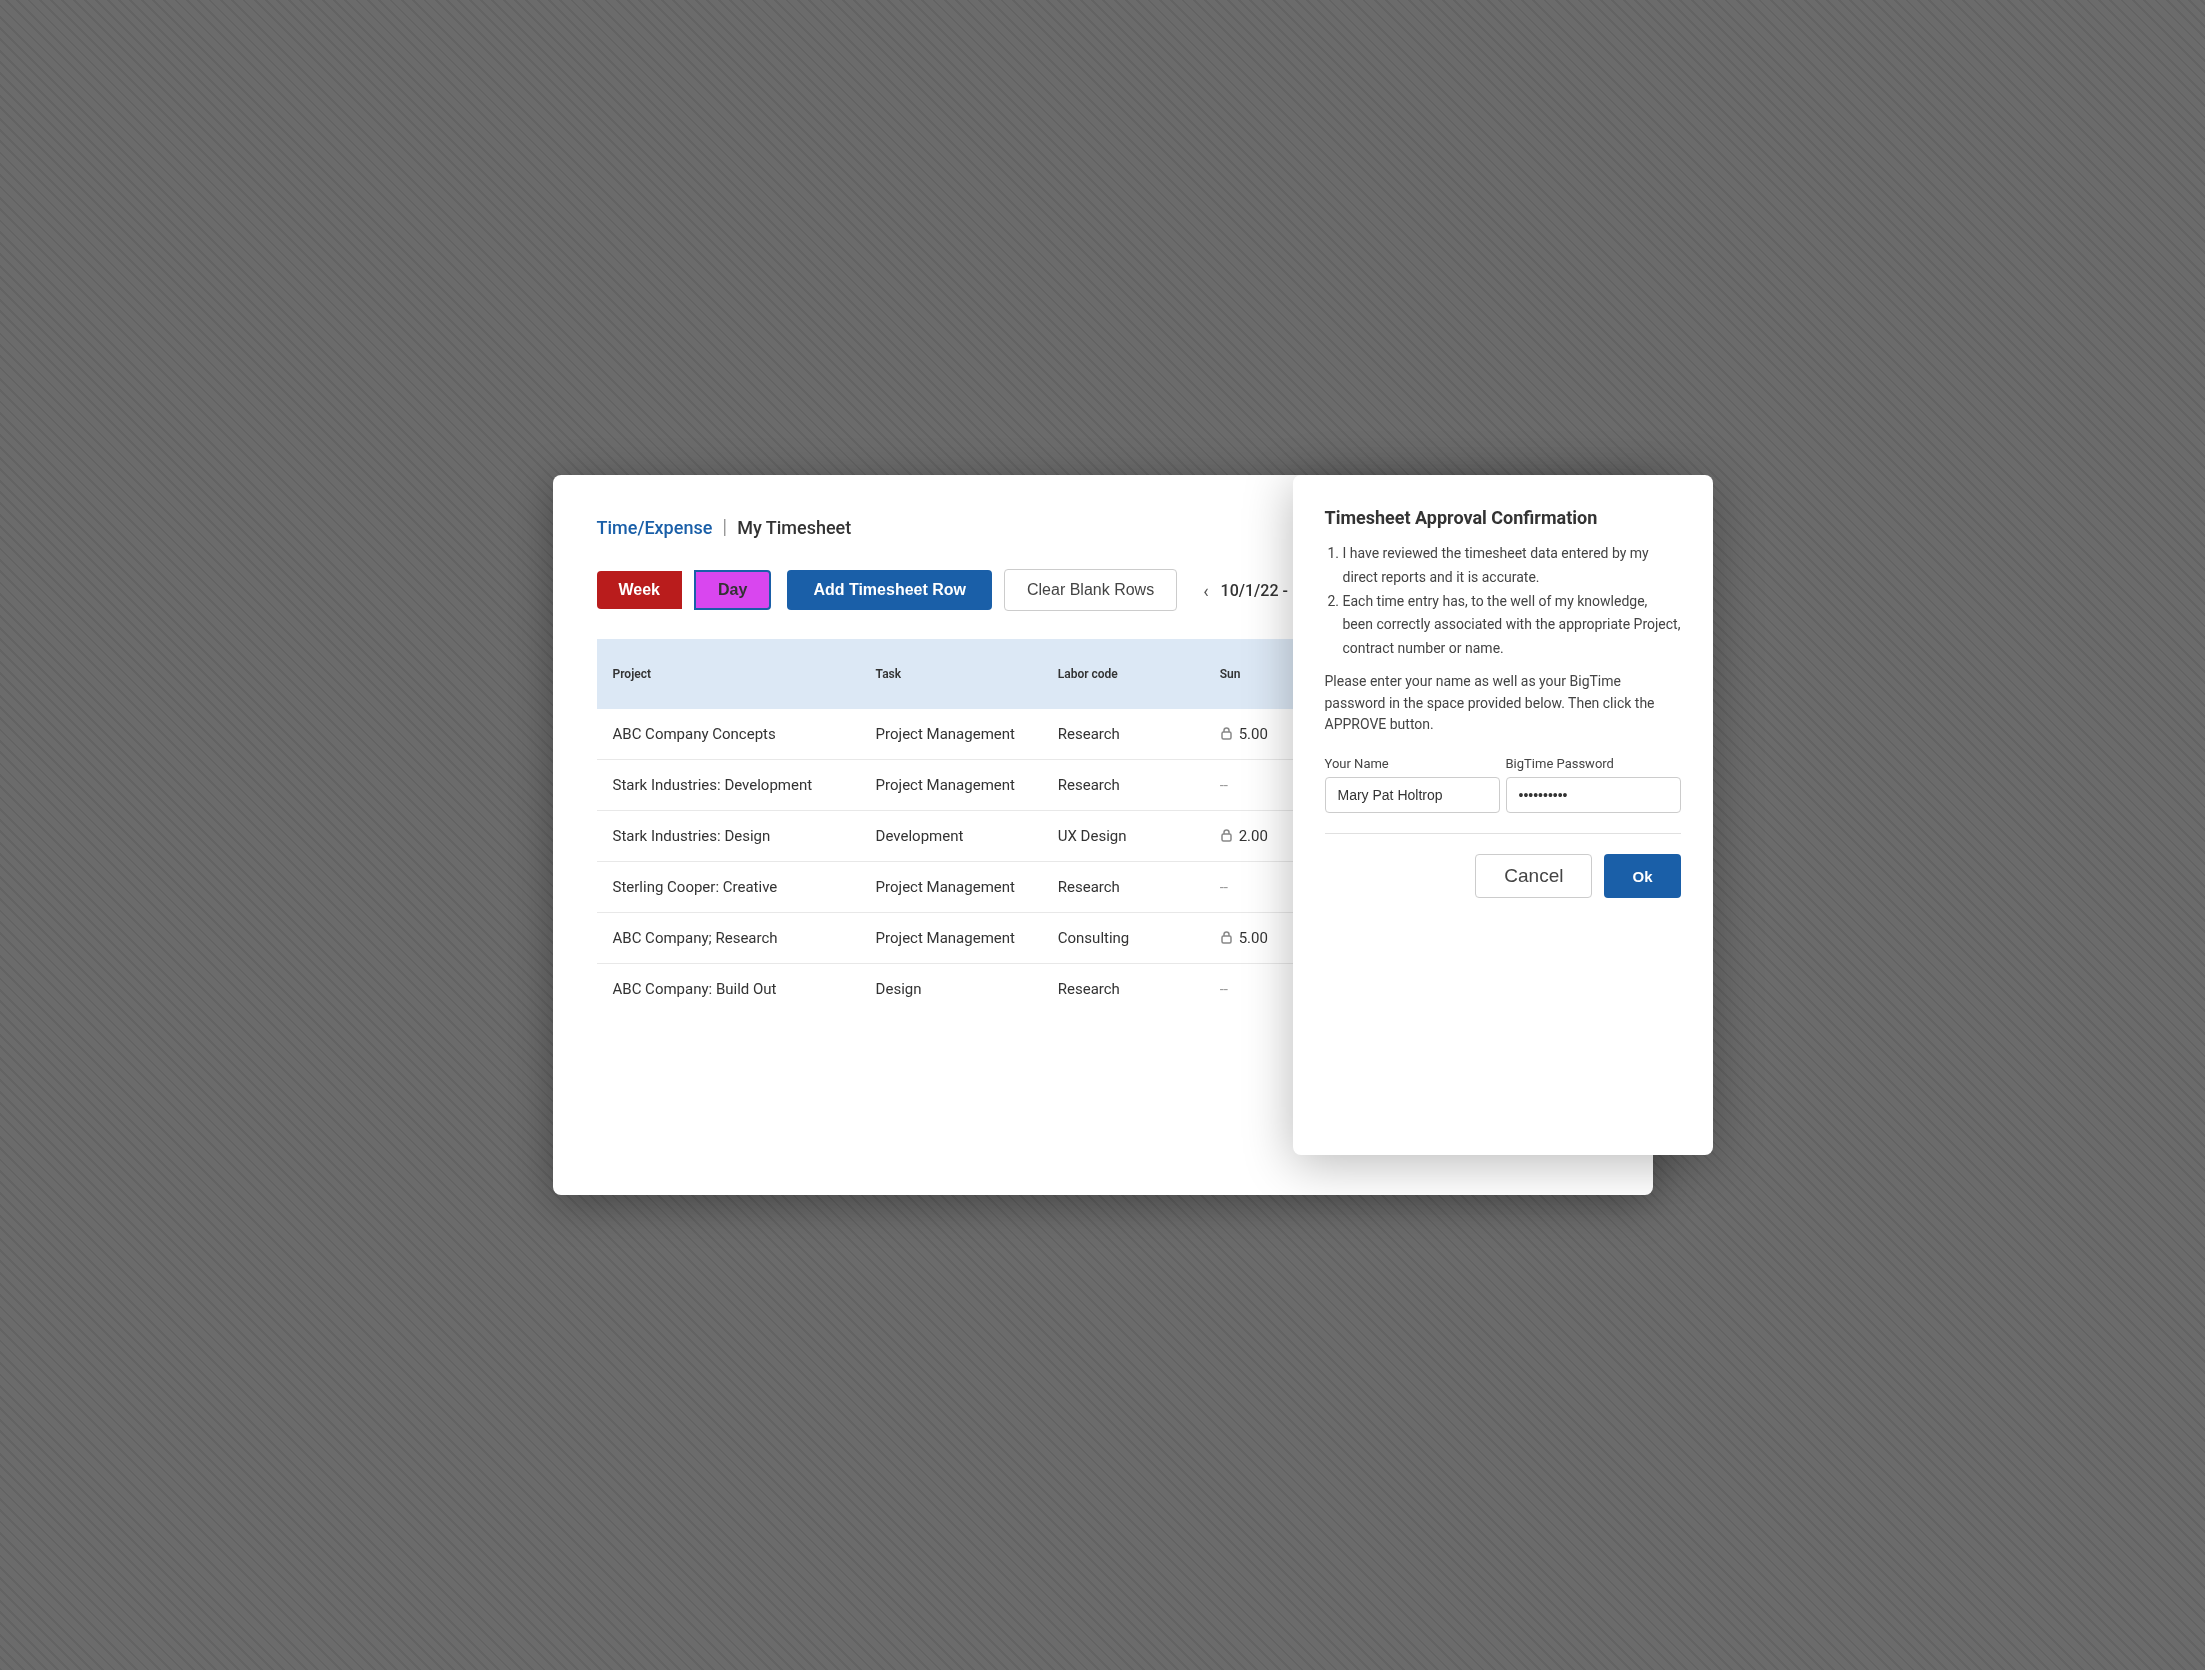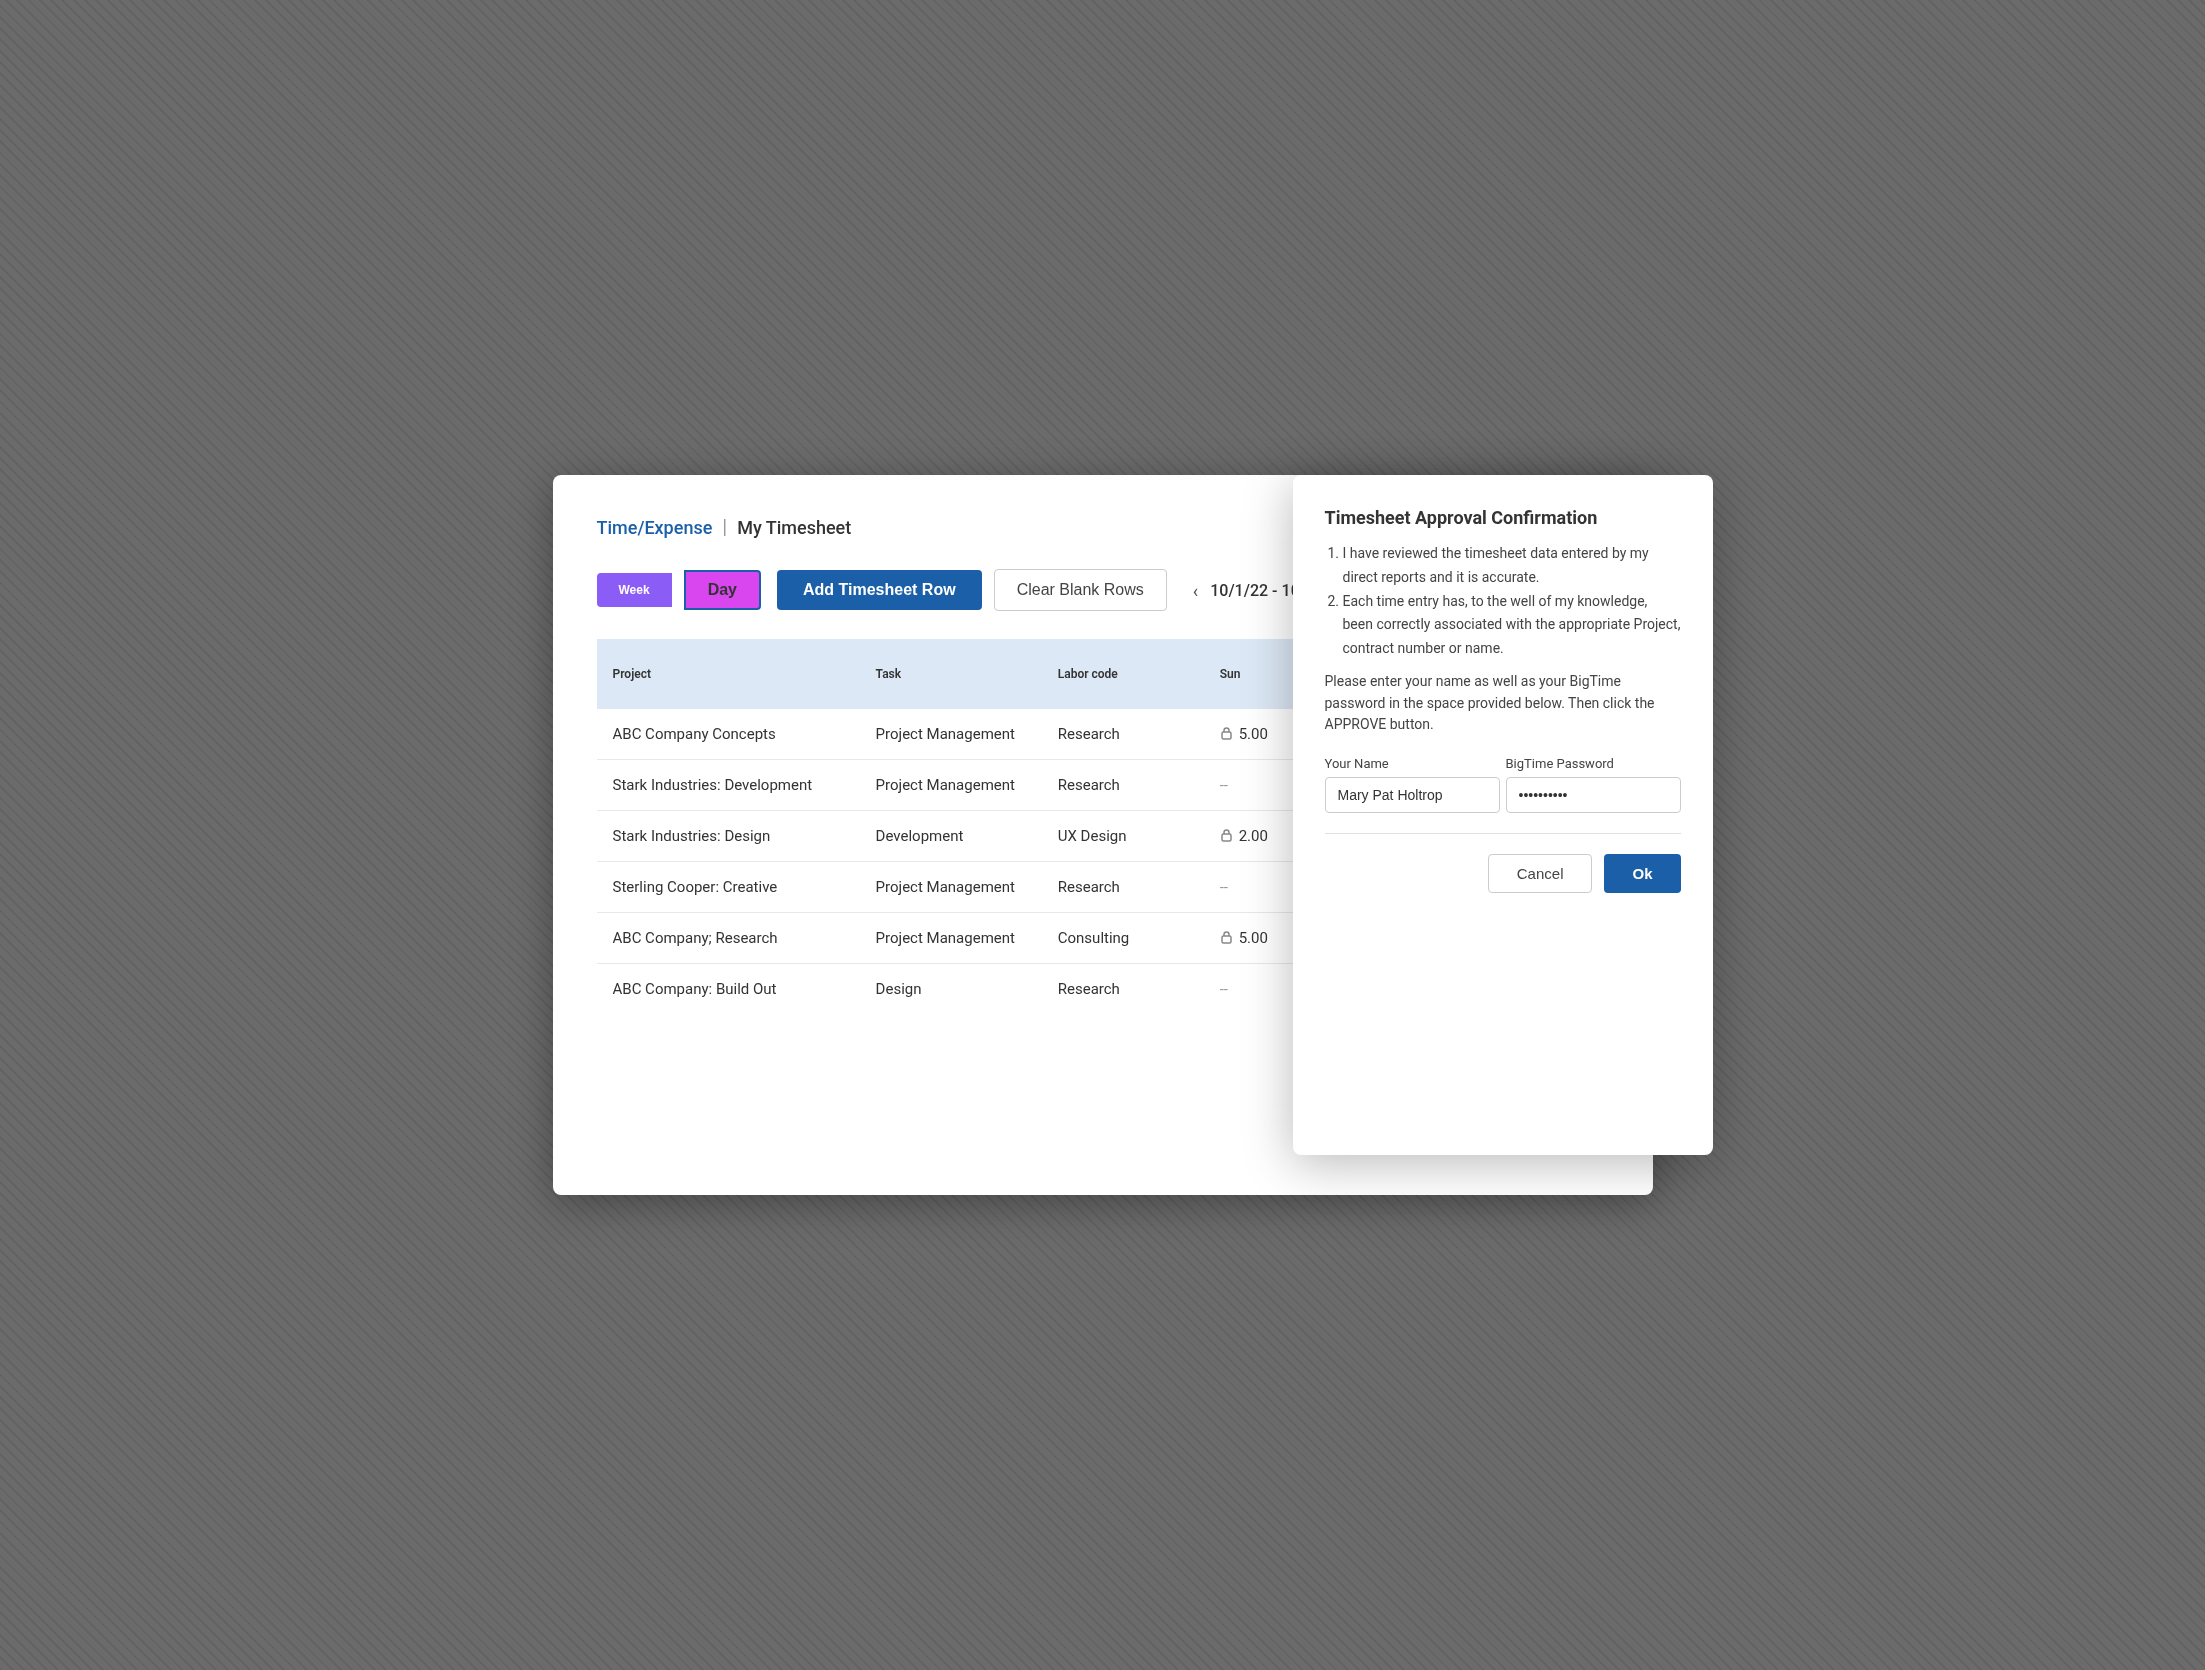--- a/index.html
+++ b/index.html
@@ -53,26 +53,26 @@
     }
 
     .toolbar {
       display: flex;
       align-items: center;
       gap: 12px;
       margin-bottom: 28px;
     }
 
     .btn-week {
-      background: #8b5cf6;
+      background: #b91c1c;
       color: #fff;
       border: none;
       border-radius: 4px 0 0 4px;
       padding: 10px 22px;
-      font-size: 12px;
+      font-size: 16px;
       font-weight: 600;
       cursor: pointer;
     }
     .btn-day {
       background: #d946ef;
       color: #333;
       border: 2px solid #1a5fa8;
       border-radius: 0 4px 4px 0;
       padding: 9px 22px;
       font-size: 16px;
@@ -257,21 +257,21 @@
       justify-content: flex-end;
       gap: 12px;
     }
 
     .btn-cancel {
       background: #fff;
       color: #444;
       border: 1.5px solid #ccc;
       border-radius: 4px;
       padding: 10px 28px;
-      font-size: 15px;
+      font-size: 19px;
       cursor: pointer;
     }
 
     .btn-ok {
       background: #1a5fa8;
       color: #fff;
       border: none;
       border-radius: 4px;
       padding: 10px 28px;
       font-size: 15px;

